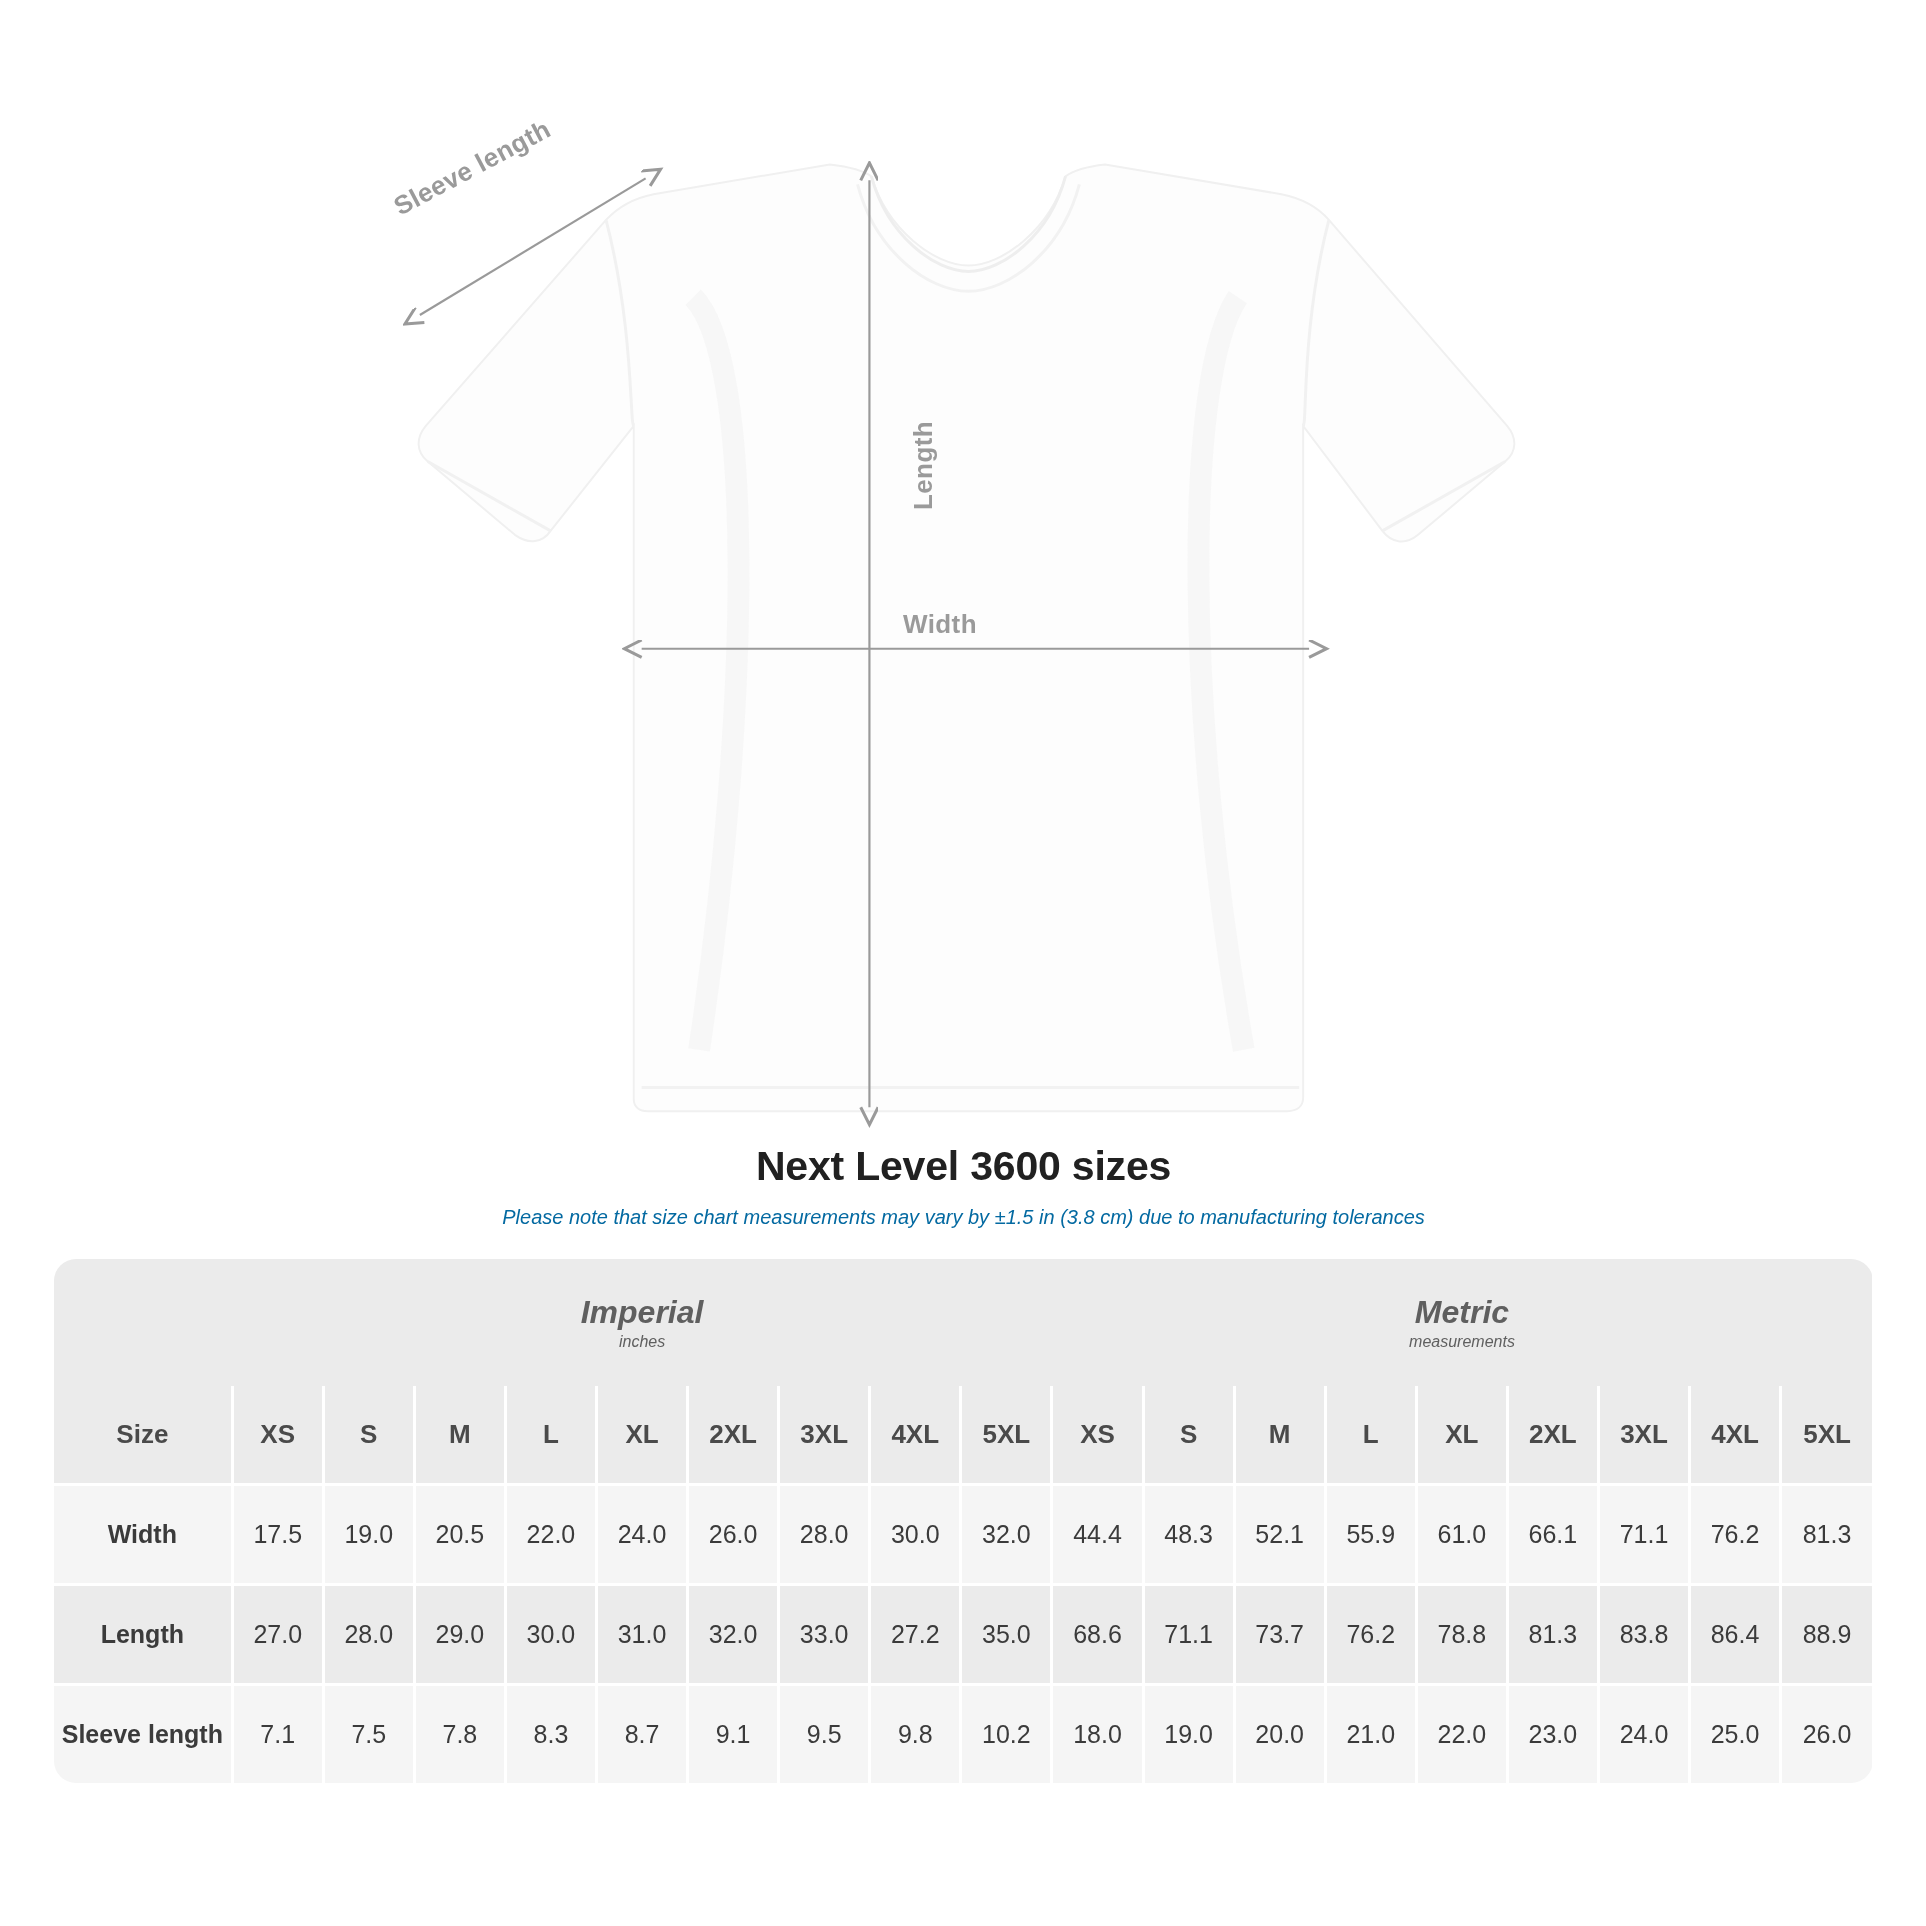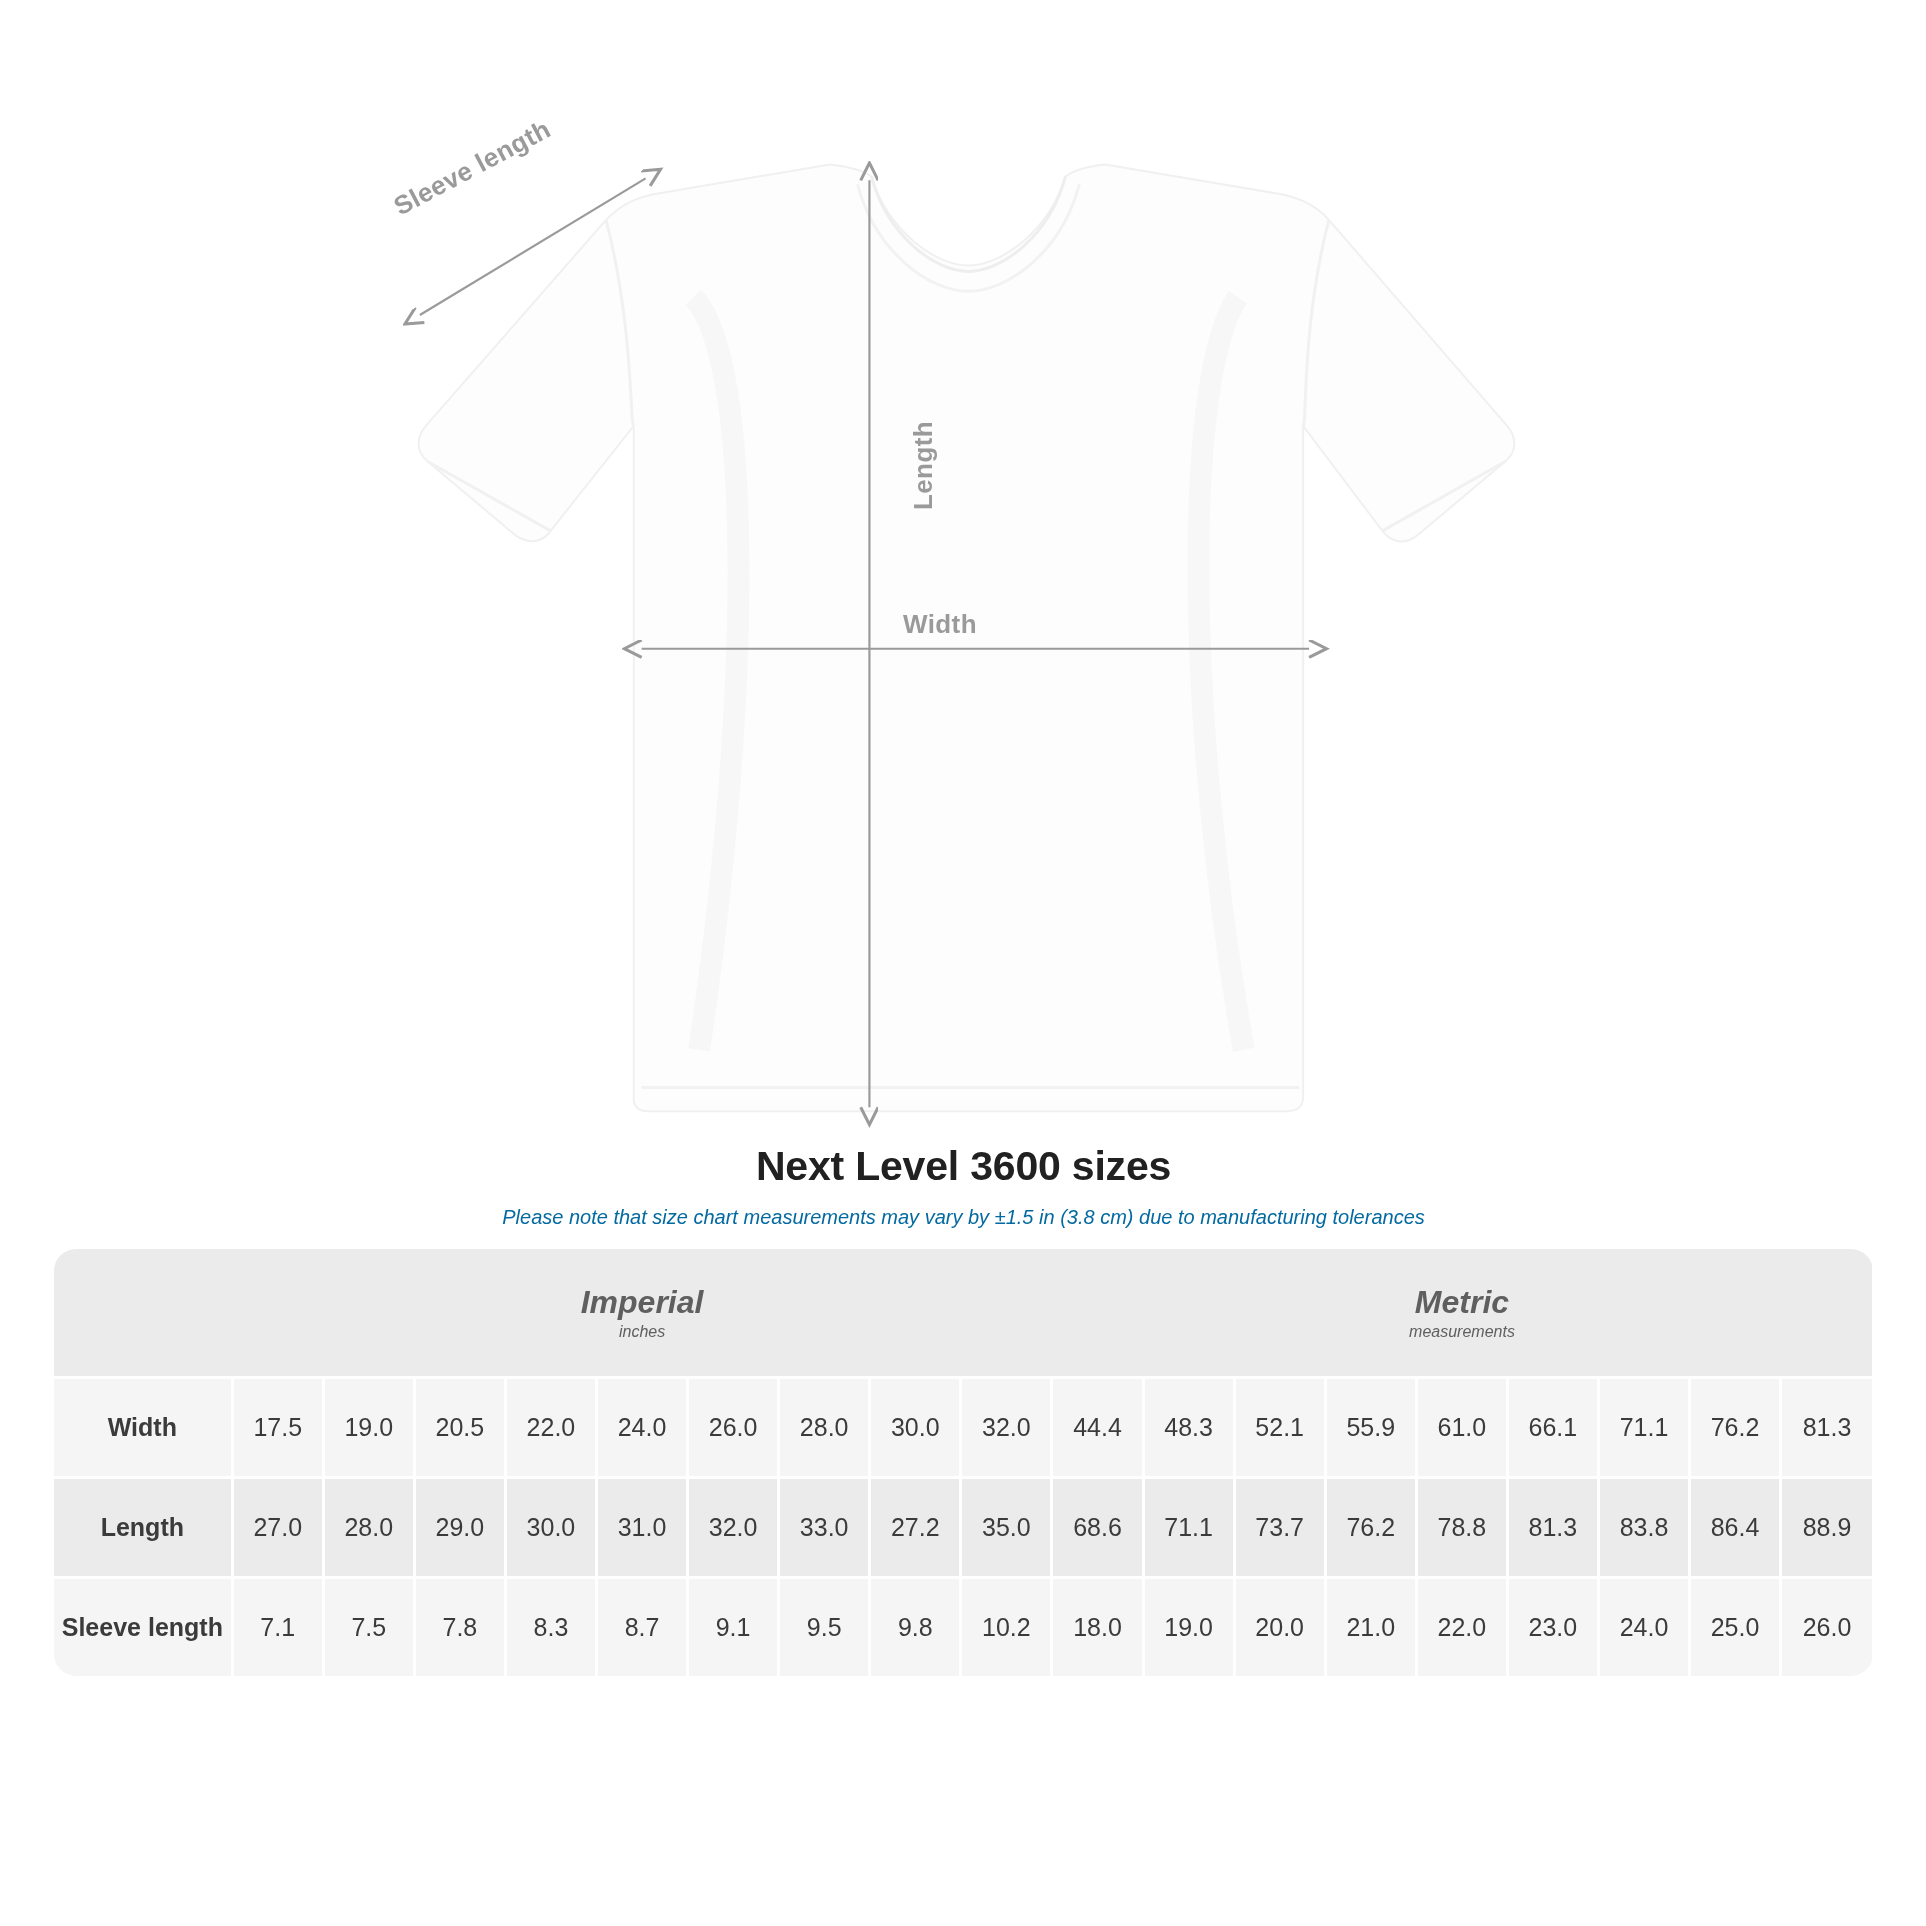--- a/index.html
+++ b/index.html
@@ -68,21 +68,21 @@
   }
   .chart-note {
     font-size: 20px;
     font-style: italic;
     color: #0369a1;
     margin: 0;
   }
 
   
   .table-wrap {
-    margin: 20px 54px 0 54px;
+    margin: 30px 54px 0 54px;
     border-radius: 22px;
     overflow: hidden;
   }
   table.size-table {
     border-collapse: collapse;
     width: 1818px;
     table-layout: fixed;
   }
   table.size-table td, table.size-table th {
     text-align: center;
@@ -244,20 +244,41 @@
         <td class="unit-head" colspan="9">
           <div class="u-name">Imperial</div>
           <div class="u-sub">inches</div>
         </td>
         <td class="unit-head" colspan="9">
           <div class="u-name">Metric</div>
           <div class="u-sub">measurements</div>
         </td>
       </tr>
 
+      <tr class="header-row">
+        <td>Size</td>
+        <td>XS</td>
+        <td>S</td>
+        <td>M</td>
+        <td>L</td>
+        <td>XL</td>
+        <td>2XL</td>
+        <td>3XL</td>
+        <td>4XL</td>
+        <td>5XL</td>
+        <td>XS</td>
+        <td>S</td>
+        <td>M</td>
+        <td>L</td>
+        <td>XL</td>
+        <td>2XL</td>
+        <td>3XL</td>
+        <td>4XL</td>
+        <td>5XL</td>
+      </tr>
 
       <tr class="data-row row-odd">
         <td class="row-label">Width</td>
         <td>17.5</td>
         <td>19.0</td>
         <td>20.5</td>
         <td>22.0</td>
         <td>24.0</td>
         <td>26.0</td>
         <td>28.0</td>

